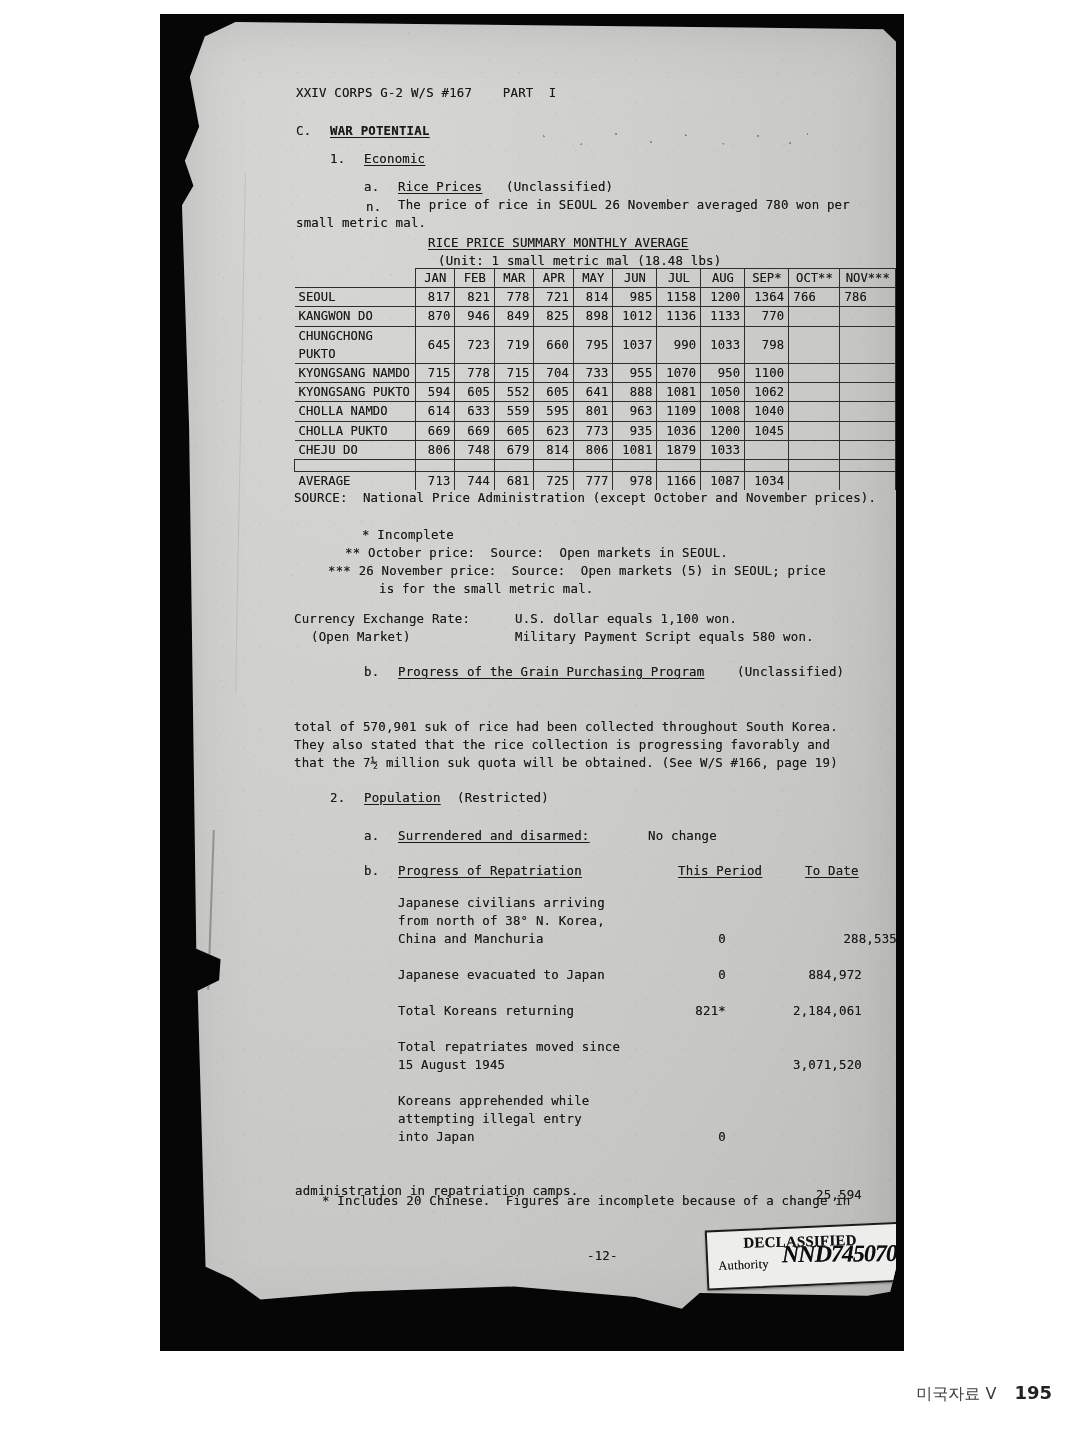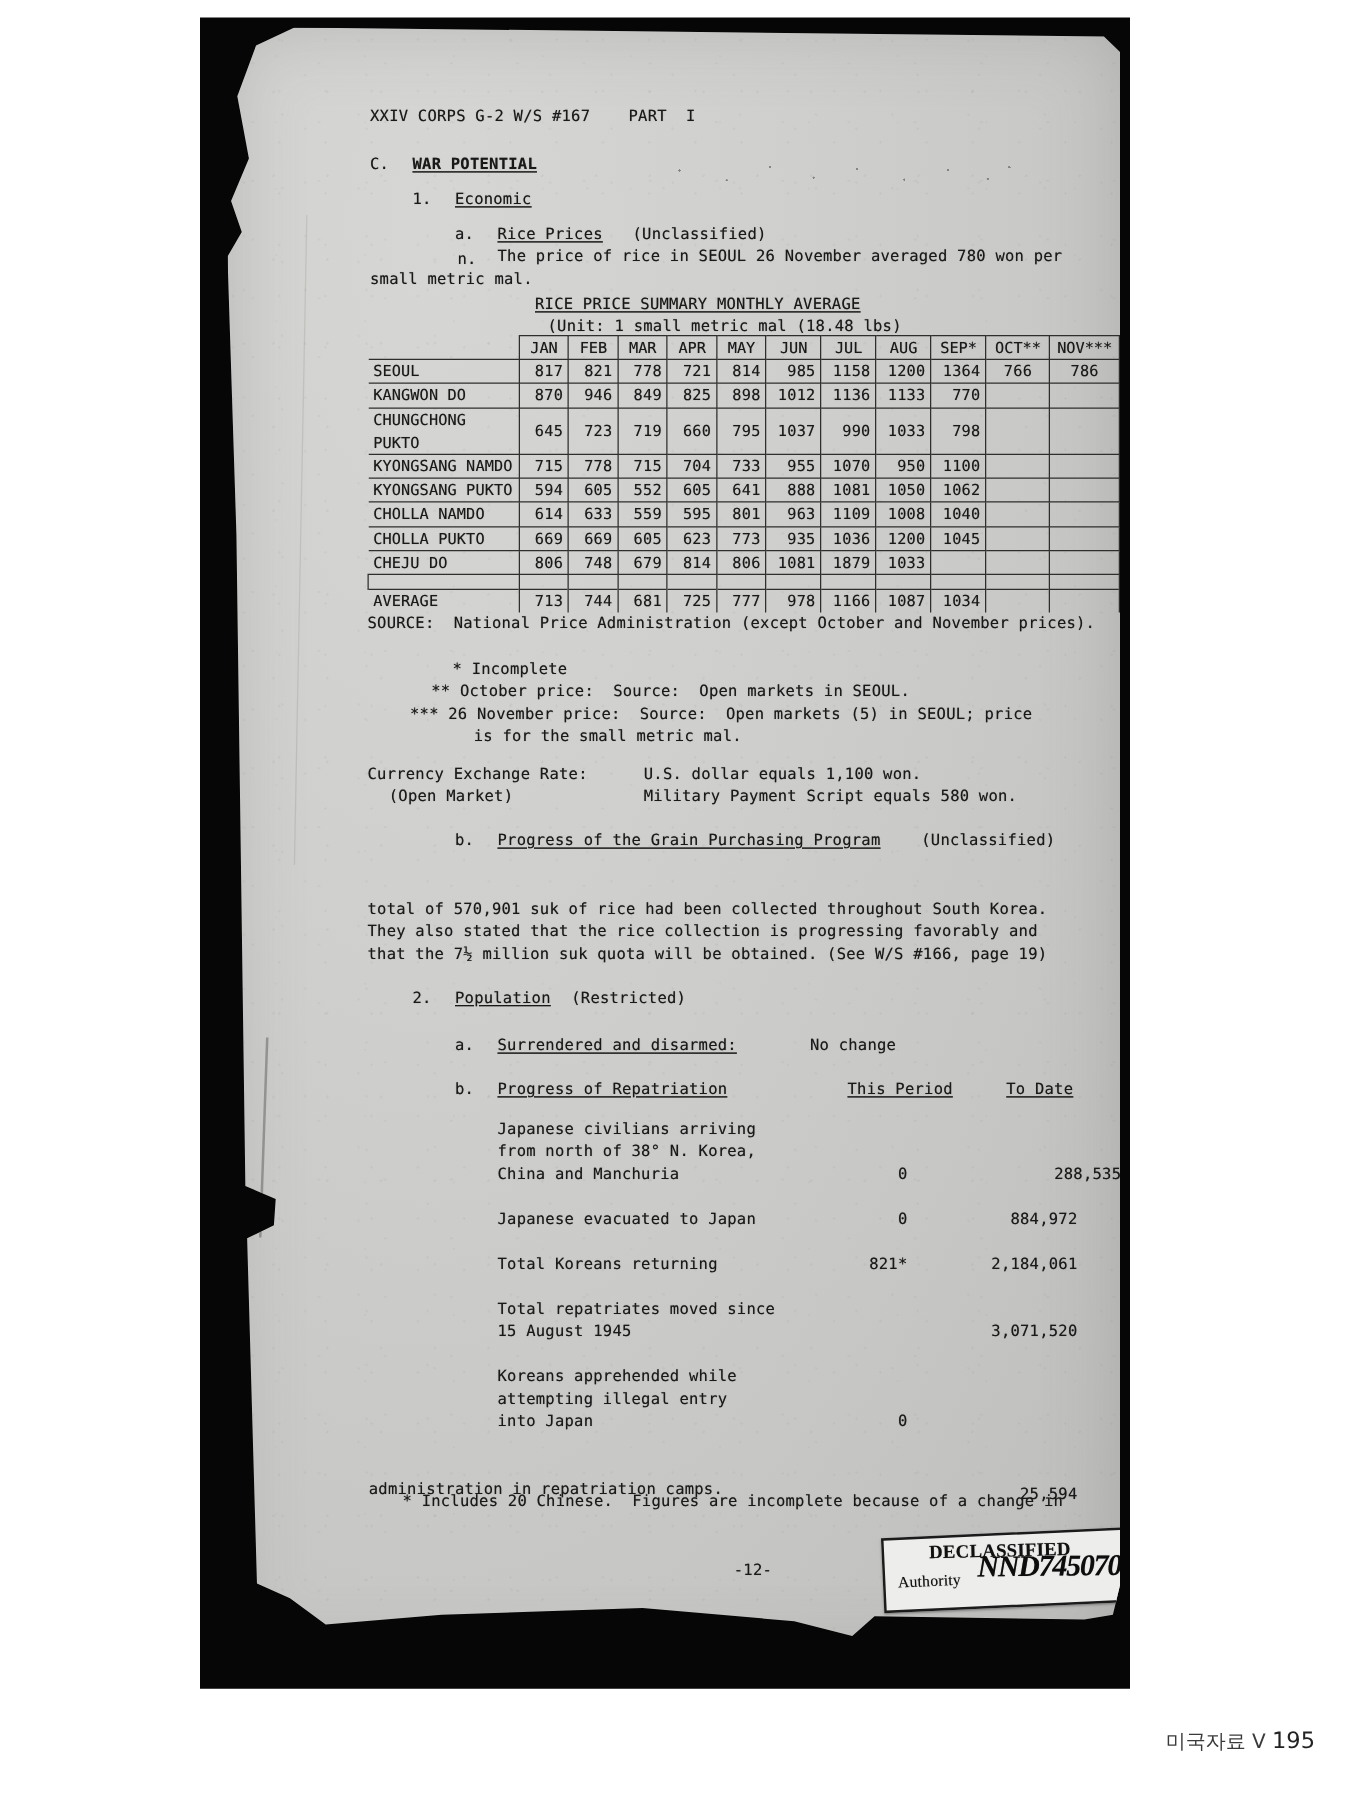--- a/index.html
+++ b/index.html
@@ -132,21 +132,21 @@
   }
   .price-table th { text-align: center; letter-spacing: 0; }
   .price-table th.cnr { border-top: none; border-left: none; }
   .price-table td.rowlab {
     text-align: left;
     width: 168px;
     border-left: none;
     letter-spacing: .1px;
   }
   .price-table td.val { text-align: right; width: 42px; }
-  .price-table td.wide { width: 50px; text-align: center; }
+  .price-table td.wide { width: 50px; }
   .price-table tr.spacer td { height: 11px; border-top: none; border-bottom: none; }
   .price-table tr.avg td { border-bottom: none; }
   .strikeover { position: relative; }
 
   
   .repat { position: absolute; left: 0; top: 0; }
   .repat .lbl  { position: absolute; white-space: pre; }
   .repat .num  { position: absolute; white-space: pre; text-align: right; }
 
   
@@ -193,21 +193,21 @@
   
   .book-footer {
     position: absolute;
     right: 28px;
     top: 1382px;
     font-family: "DejaVu Sans", sans-serif;
     font-size: 16px;
     color: #3a3a3a;
     white-space: pre;
   }
-  .book-footer .pg { font-weight: normal; font-size: 18px; color: #222; }
+  .book-footer .pg { font-weight: bold; font-size: 18px; color: #222; margin-left: 13px; }
 </style>
 </head>
 <body>
 
 <div id="page">
 
   <div class="scan-backdrop"></div>
 
   <div class="paper">
     <div class="grain"></div>

